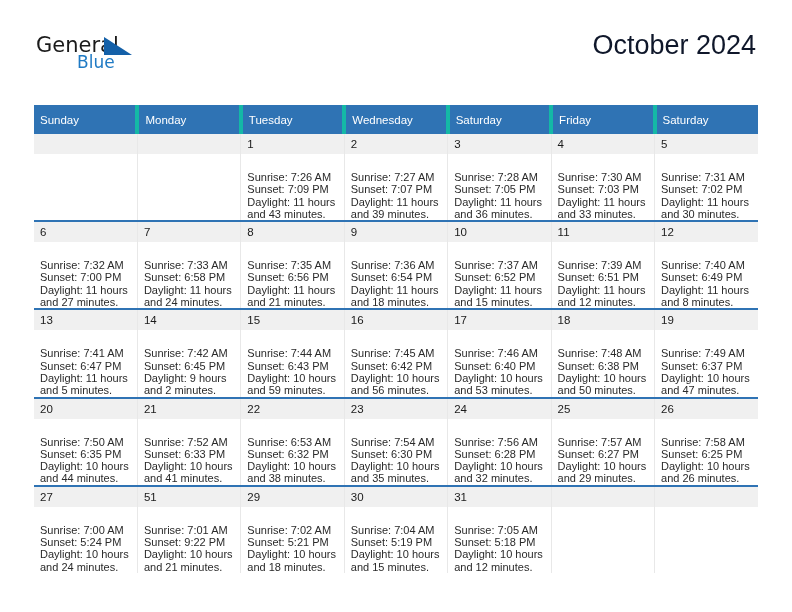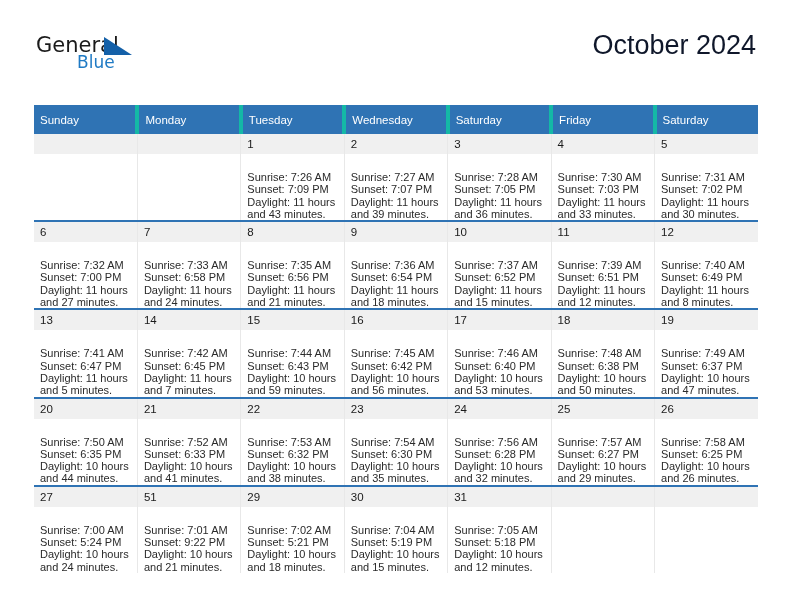--- a/index.html
+++ b/index.html
@@ -292,21 +292,21 @@
               <div>Sunrise: 7:41 AM</div>
               <div>Sunset: 6:47 PM</div>
               <div class="daylight-wrap">Daylight: 11 hours and 5 minutes.</div>
             </div>
           </td>
           <td>
             <span class="daynum">14</span>
             <div class="details">
               <div>Sunrise: 7:42 AM</div>
               <div>Sunset: 6:45 PM</div>
-              <div class="daylight-wrap">Daylight: 11 hours and 7 minutes.</div>
+              <div class="daylight-wrap">Daylight: 9 hours and 2 minutes.</div>
             </div>
           </td>
           <td>
             <span class="daynum">15</span>
             <div class="details">
               <div>Sunrise: 7:44 AM</div>
               <div>Sunset: 6:43 PM</div>
               <div class="daylight-wrap">Daylight: 10 hours and 59 minutes.</div>
             </div>
           </td>
@@ -356,21 +356,21 @@
             <span class="daynum">21</span>
             <div class="details">
               <div>Sunrise: 7:52 AM</div>
               <div>Sunset: 6:33 PM</div>
               <div class="daylight-wrap">Daylight: 10 hours and 41 minutes.</div>
             </div>
           </td>
           <td>
             <span class="daynum">22</span>
             <div class="details">
-              <div>Sunrise: 7:53 AM</div>
+              <div>Sunrise: 6:53 AM</div>
               <div>Sunset: 6:32 PM</div>
               <div class="daylight-wrap">Daylight: 10 hours and 38 minutes.</div>
             </div>
           </td>
           <td>
             <span class="daynum">23</span>
             <div class="details">
               <div>Sunrise: 7:54 AM</div>
               <div>Sunset: 6:30 PM</div>
               <div class="daylight-wrap">Daylight: 10 hours and 35 minutes.</div>

